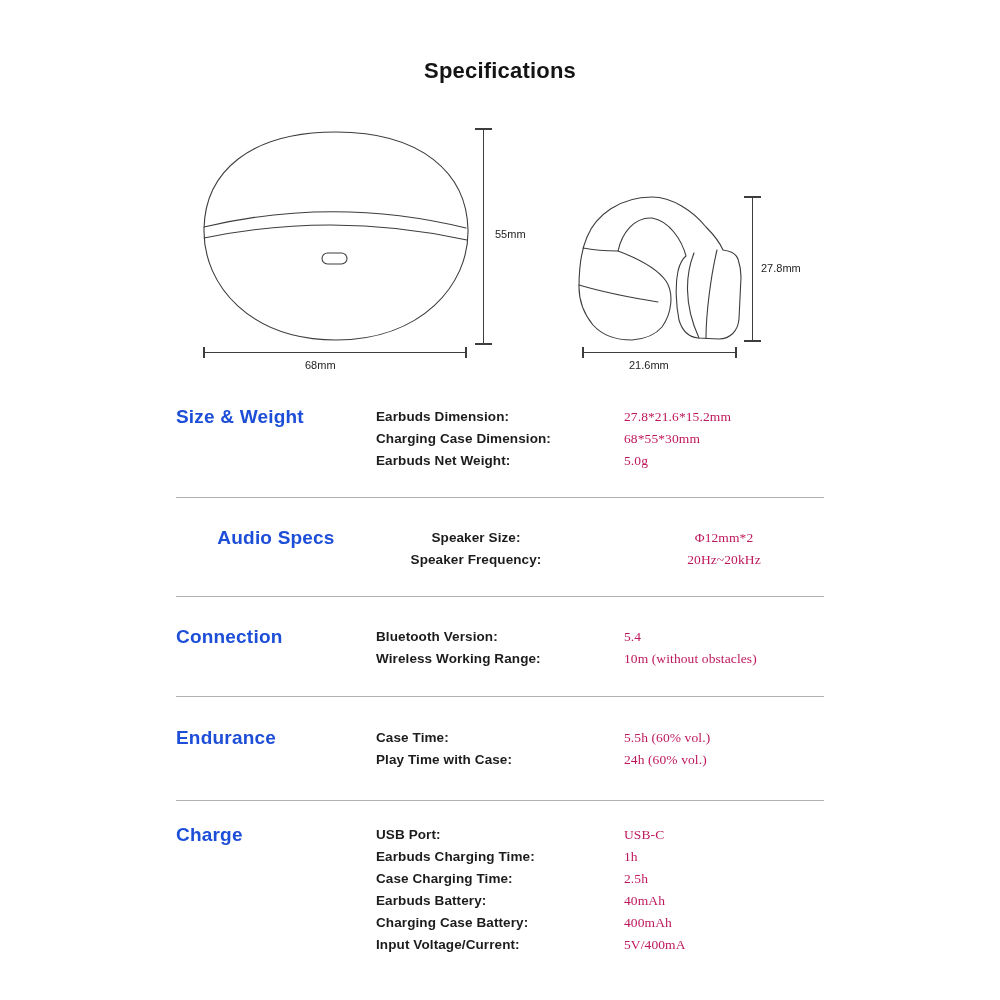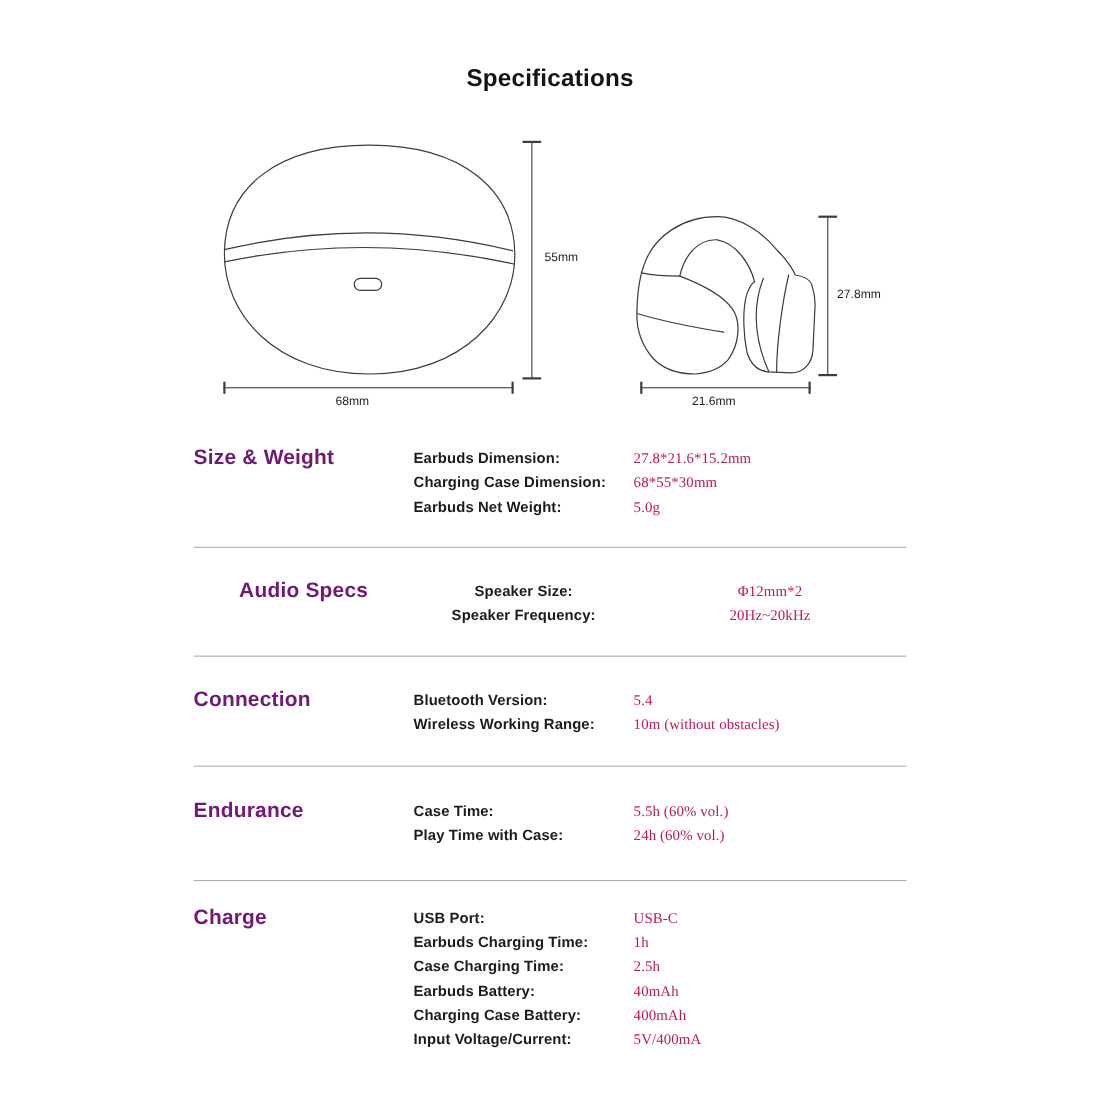--- a/index.html
+++ b/index.html
@@ -26,24 +26,24 @@
   
   .spec-table{position:absolute;left:176px;top:400px;width:648px;}
   .spec-section{display:flex;align-items:flex-start;}
   .spec-section:nth-of-type(1){padding-top:6px;}
   .spec-section:nth-of-type(2){padding-top:29px;text-align:center;}
   .spec-section:nth-of-type(3){padding-top:29px;}
   .spec-section:nth-of-type(4){padding-top:30px;}
   .spec-section:nth-of-type(5){padding-top:23px;}
   .section-heading{
     width:200px;flex:0 0 200px;font-size:19px;font-weight:700;
-    line-height:22px;color:#701a75;letter-spacing:.2px;
+    line-height:22px;color:#1d4ed8;letter-spacing:.2px;
   }
   .section-rows{flex:1 1 auto;}
-  .spec-row{display:flex;line-height:22px;font-size:13.5px;}
+  .spec-row{display:flex;line-height:22px;font-size:13.5px;gap:48px;}
   .spec-label{width:200px;flex:0 0 200px;font-weight:600;color:#1c1c1c;letter-spacing:.1px;}
   .spec-value{flex:1 1 auto;font-weight:500;color:#be185d;letter-spacing:.1px;font-family:Liberation Serif, serif;}
   .divider{height:1px;background:#b0b0b0;width:648px;}
   .divider.d1{margin-top:25px;}
   .divider.d2{margin-top:25px;}
   .divider.d3{margin-top:26px;}
   .divider.d4{margin-top:29px;}
   .line-art{fill:none;stroke:#3d3d3d;stroke-width:1.1;stroke-linecap:round;stroke-linejoin:round;}
 </style>
 </head>

